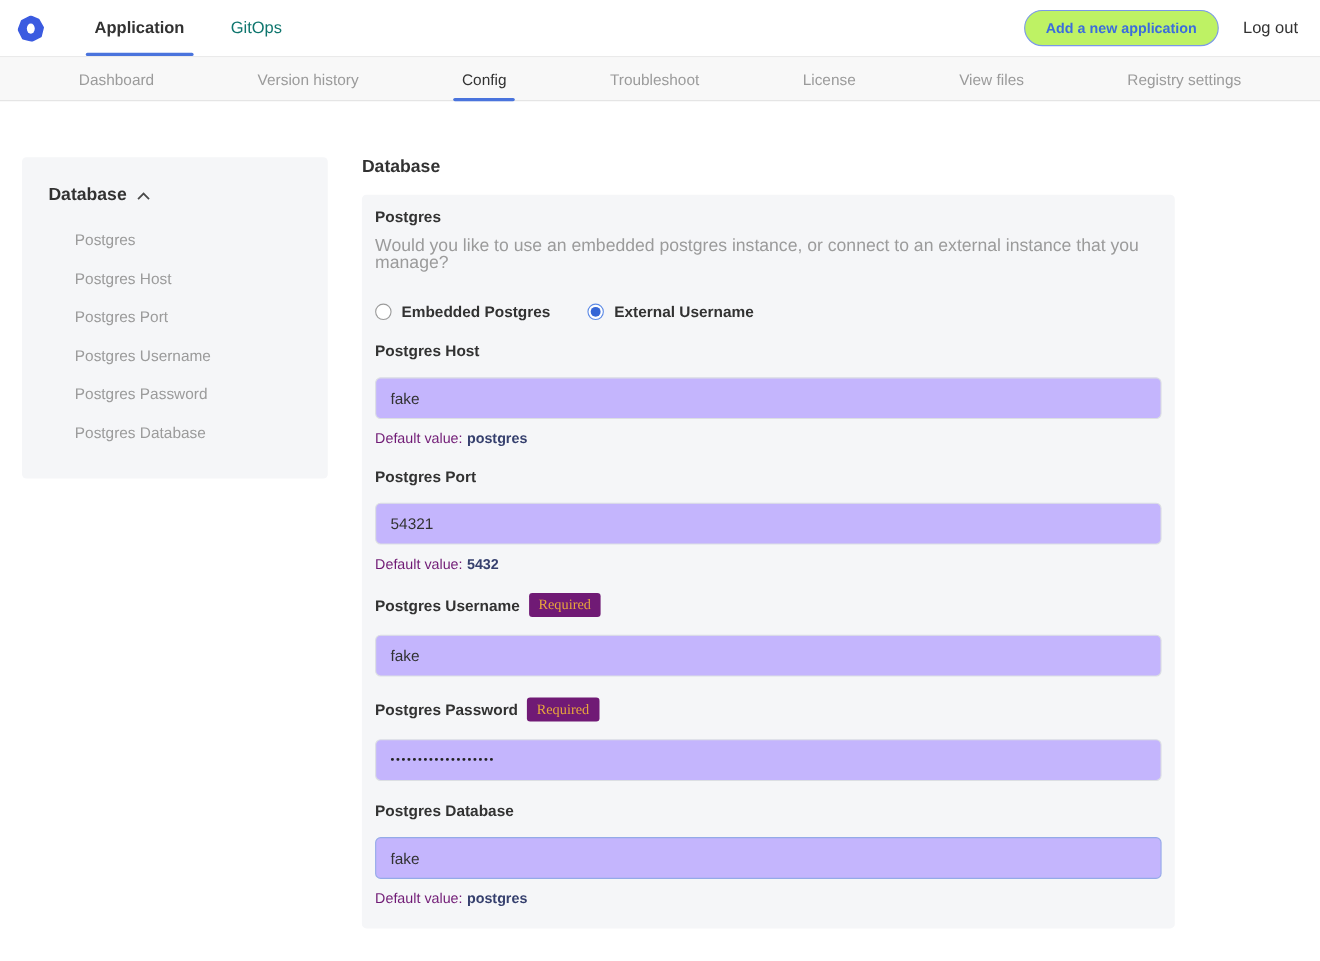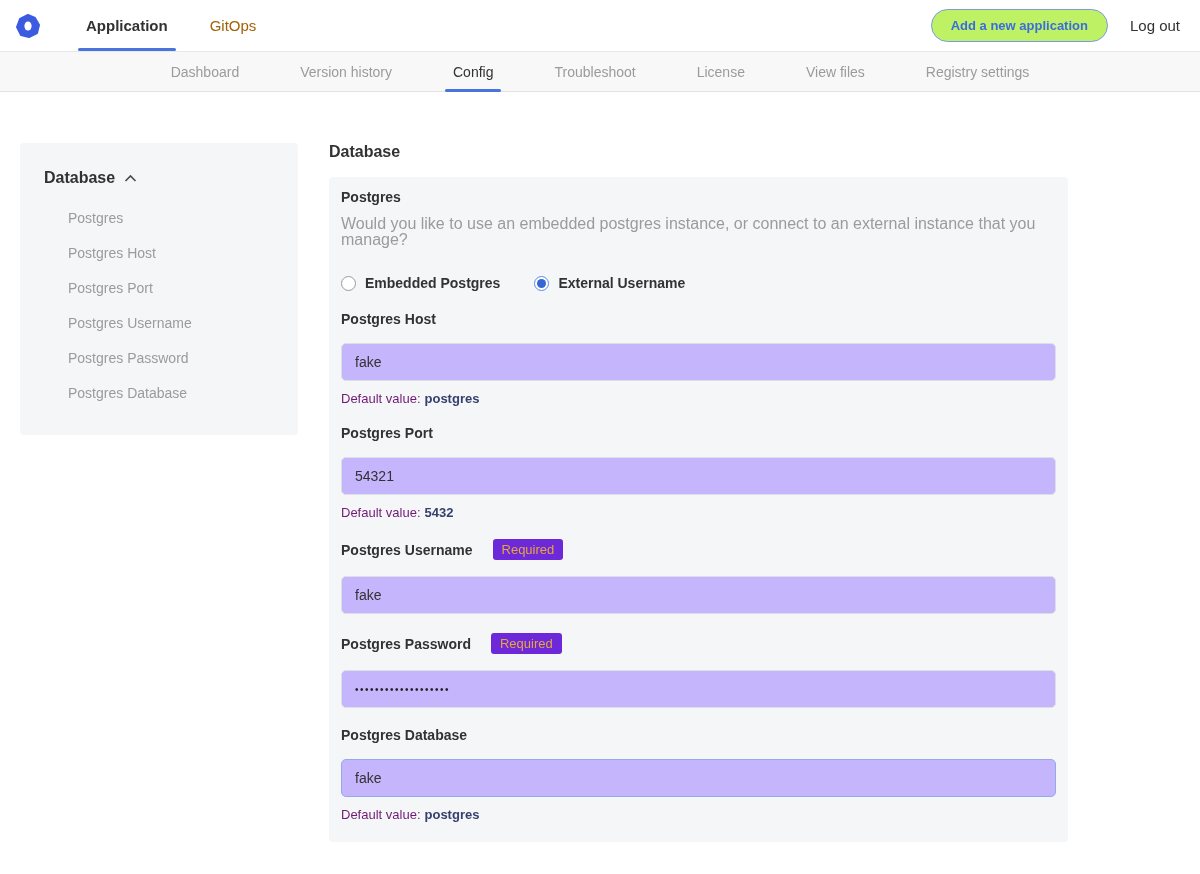--- a/index.html
+++ b/index.html
@@ -22,21 +22,21 @@
     position: relative;
     gap: 12px;
   }
   .logo-wrap { width: 40px; display: flex; align-items: center; justify-content: center; }
   .topnav-tabs { display: flex; align-items: stretch; height: 100%; margin-left: 22px; }
   .topnav-tab {
     display: flex; align-items: center;
     padding: 0 4px;
     margin-right: 34px;
     font-size: 15px;
-    color: #a16207;
+    color: #0f766e;
     cursor: pointer;
     position: relative;
     height: 100%;
   }
   .topnav-tab.active { color: #323232; font-weight: 600; }
   .topnav-tab.active::after {
     content: "";
     position: absolute;
     left: -4px; right: -4px; bottom: 0;
     height: 3px;
@@ -59,21 +59,21 @@
 
   
   .subnav {
     height: 40px;
     background: #f8f8f8;
     border-bottom: 1px solid #e3e3e3;
     display: flex;
     align-items: stretch;
     justify-content: center;
   }
-  .subnav-inner { display: flex; gap: 57px; }
+  .subnav-inner { display: flex; gap: 90px; }
   .subnav-item {
     display: flex; align-items: center;
     font-size: 14px;
     color: #9b9b9b;
     cursor: pointer;
     position: relative;
     padding: 0 2px;
   }
   .subnav-item.active { color: #323232; font-weight: 500; }
   .subnav-item.active::after {
@@ -144,26 +144,27 @@
     width: 9px; height: 9px;
     border-radius: 50%;
     background: #3566d6;
   }
   .radio-label { font-size: 14px; font-weight: bold; color: #323232; }
 
   .field-group { margin-top: 19px; }
   .field-label-row { display: flex; align-items: center; margin-bottom: 16px; }
   .field-label { font-size: 14px; font-weight: bold; color: #323232; }
   .required-badge {
-    margin-left: 20px;
-    background: #6d28d9;
+    margin-left: 8px;
+    background: #701a75;
     color: #e7a63c;
     font-size: 13px;
     padding: 3px 9px;
     border-radius: 3px;
+    font-family: Liberation Serif, serif;
   }
   .text-input {
     width: 715px;
     height: 38px;
     border: 1px solid #dcdfe3;
     border-radius: 5px;
     background: #c4b5fd;
     padding: 0 13px;
     font-family: "Liberation Sans", sans-serif;
     font-size: 14px;

